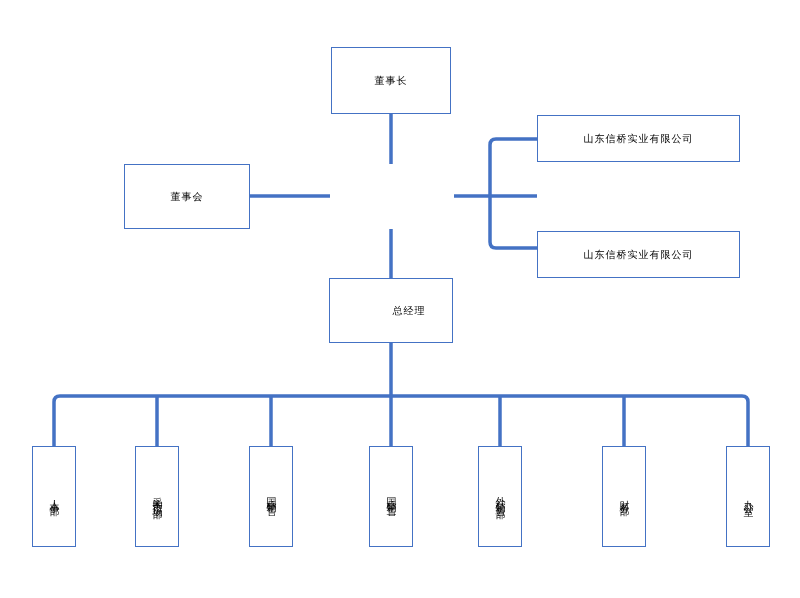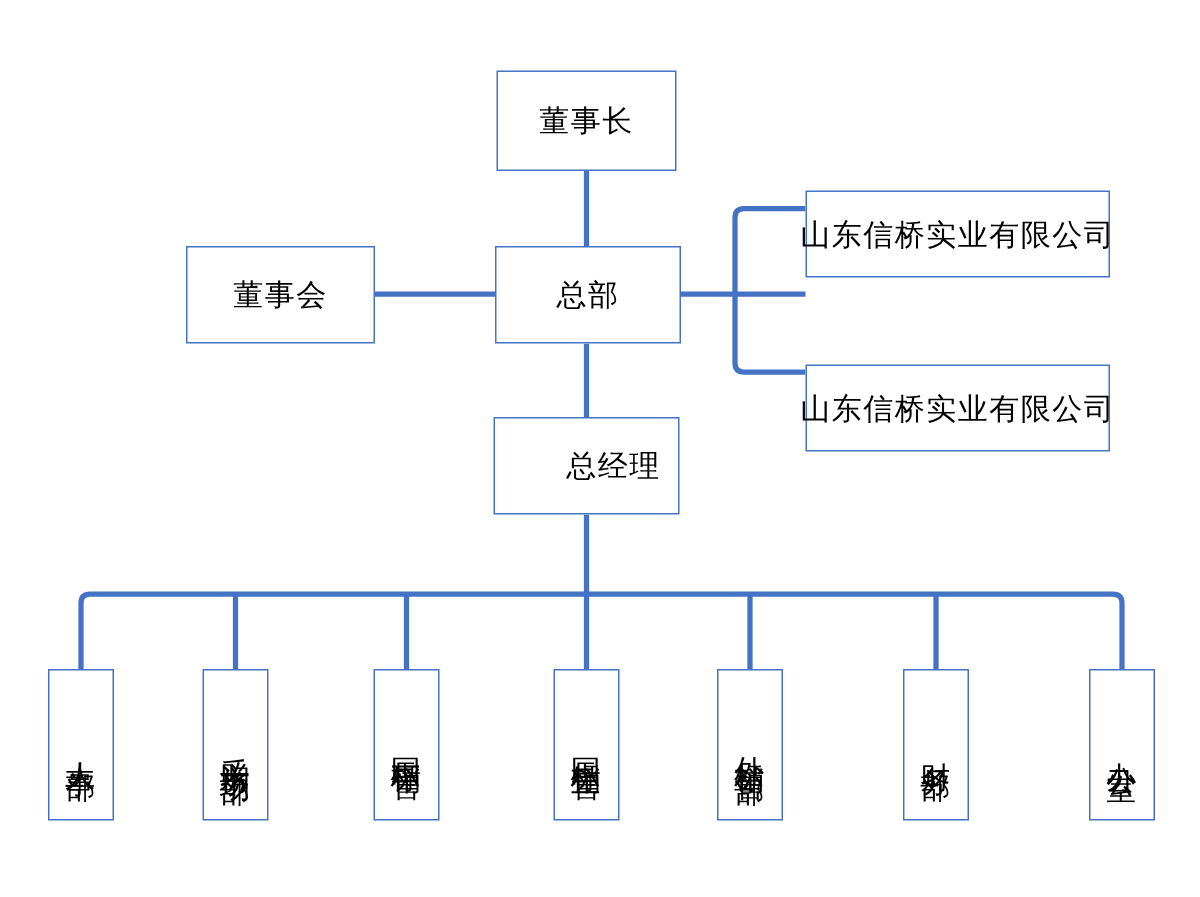--- a/index.html
+++ b/index.html
@@ -28,34 +28,34 @@
   }
 
   .node {
     position: absolute;
     background: #ffffff;
     border: 1.5px solid var(--accent);
     display: flex;
     align-items: center;
     justify-content: center;
     color: var(--text);
-    font-size: 20px;
+    font-size: 10px;
     letter-spacing: 1px;
     text-align: center;
     white-space: nowrap;
   }
 
   
   .chairman { left: 331px; top: 47px;  width: 120px; height: 67px; }
   .board    { left: 124px; top: 164px; width: 126px; height: 65px; }
   .hq       { left: 330px; top: 164px; width: 124px; height: 65px; }
   .gm       { left: 329px; top: 278px; width: 124px; height: 65px; padding-left: 36px; }
 
   
-  .company  { left: 537px; width: 203px; height: 58px; margin-top: 12px; }
+  .company  { left: 537px; width: 203px; height: 47px; }
   .company1 { top: 115px; }
   .company2 { top: 171px; }
   .company3 { top: 231px; }
 
   
   .dept { top: 446px; width: 44px; height: 101px; }
   .dept .vtext {
     writing-mode: vertical-rl;
     text-orientation: upright;
     letter-spacing: 3px;
@@ -97,23 +97,20 @@
   </svg>
 
   <div class="node chairman">
     <span>董事长</span>
   </div>
 
   <div class="node board">
     <span>董事会</span>
   </div>
 
-  <div class="node hq">
-    <span>总部</span>
-  </div>
 
   <div class="node company company1">
     <span>山东信桥实业有限公司</span>
   </div>
 
 
   <div class="node company company3">
     <span>山东信桥实业有限公司</span>
   </div>
 

